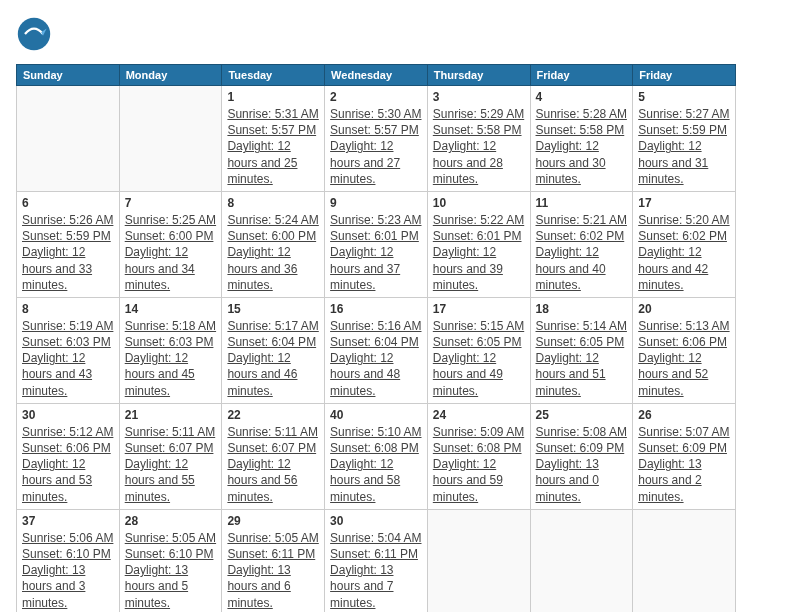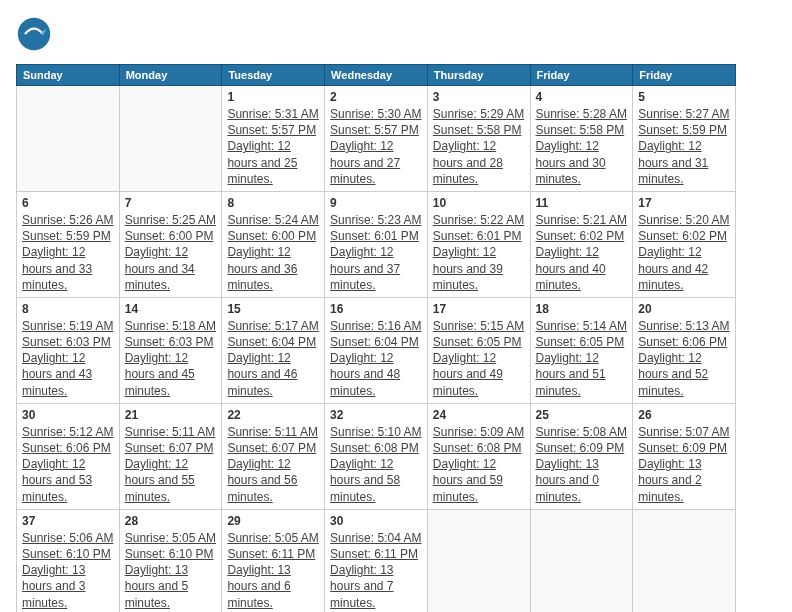--- a/index.html
+++ b/index.html
@@ -224,21 +224,21 @@
           </td>
           <td>
             <span class="day-number">21</span>
             <div class="day-detail">Sunrise: 5:11 AM<br>Sunset: 6:07 PM<br>Daylight: 12 hours and 55 minutes.</div>
           </td>
           <td>
             <span class="day-number">22</span>
             <div class="day-detail">Sunrise: 5:11 AM<br>Sunset: 6:07 PM<br>Daylight: 12 hours and 56 minutes.</div>
           </td>
           <td>
-            <span class="day-number">32</span>
+            <span class="day-number">40</span>
             <div class="day-detail">Sunrise: 5:10 AM<br>Sunset: 6:08 PM<br>Daylight: 12 hours and 58 minutes.</div>
           </td>
           <td>
             <span class="day-number">24</span>
             <div class="day-detail">Sunrise: 5:09 AM<br>Sunset: 6:08 PM<br>Daylight: 12 hours and 59 minutes.</div>
           </td>
           <td>
             <span class="day-number">25</span>
             <div class="day-detail">Sunrise: 5:08 AM<br>Sunset: 6:09 PM<br>Daylight: 13 hours and 0 minutes.</div>
           </td>

